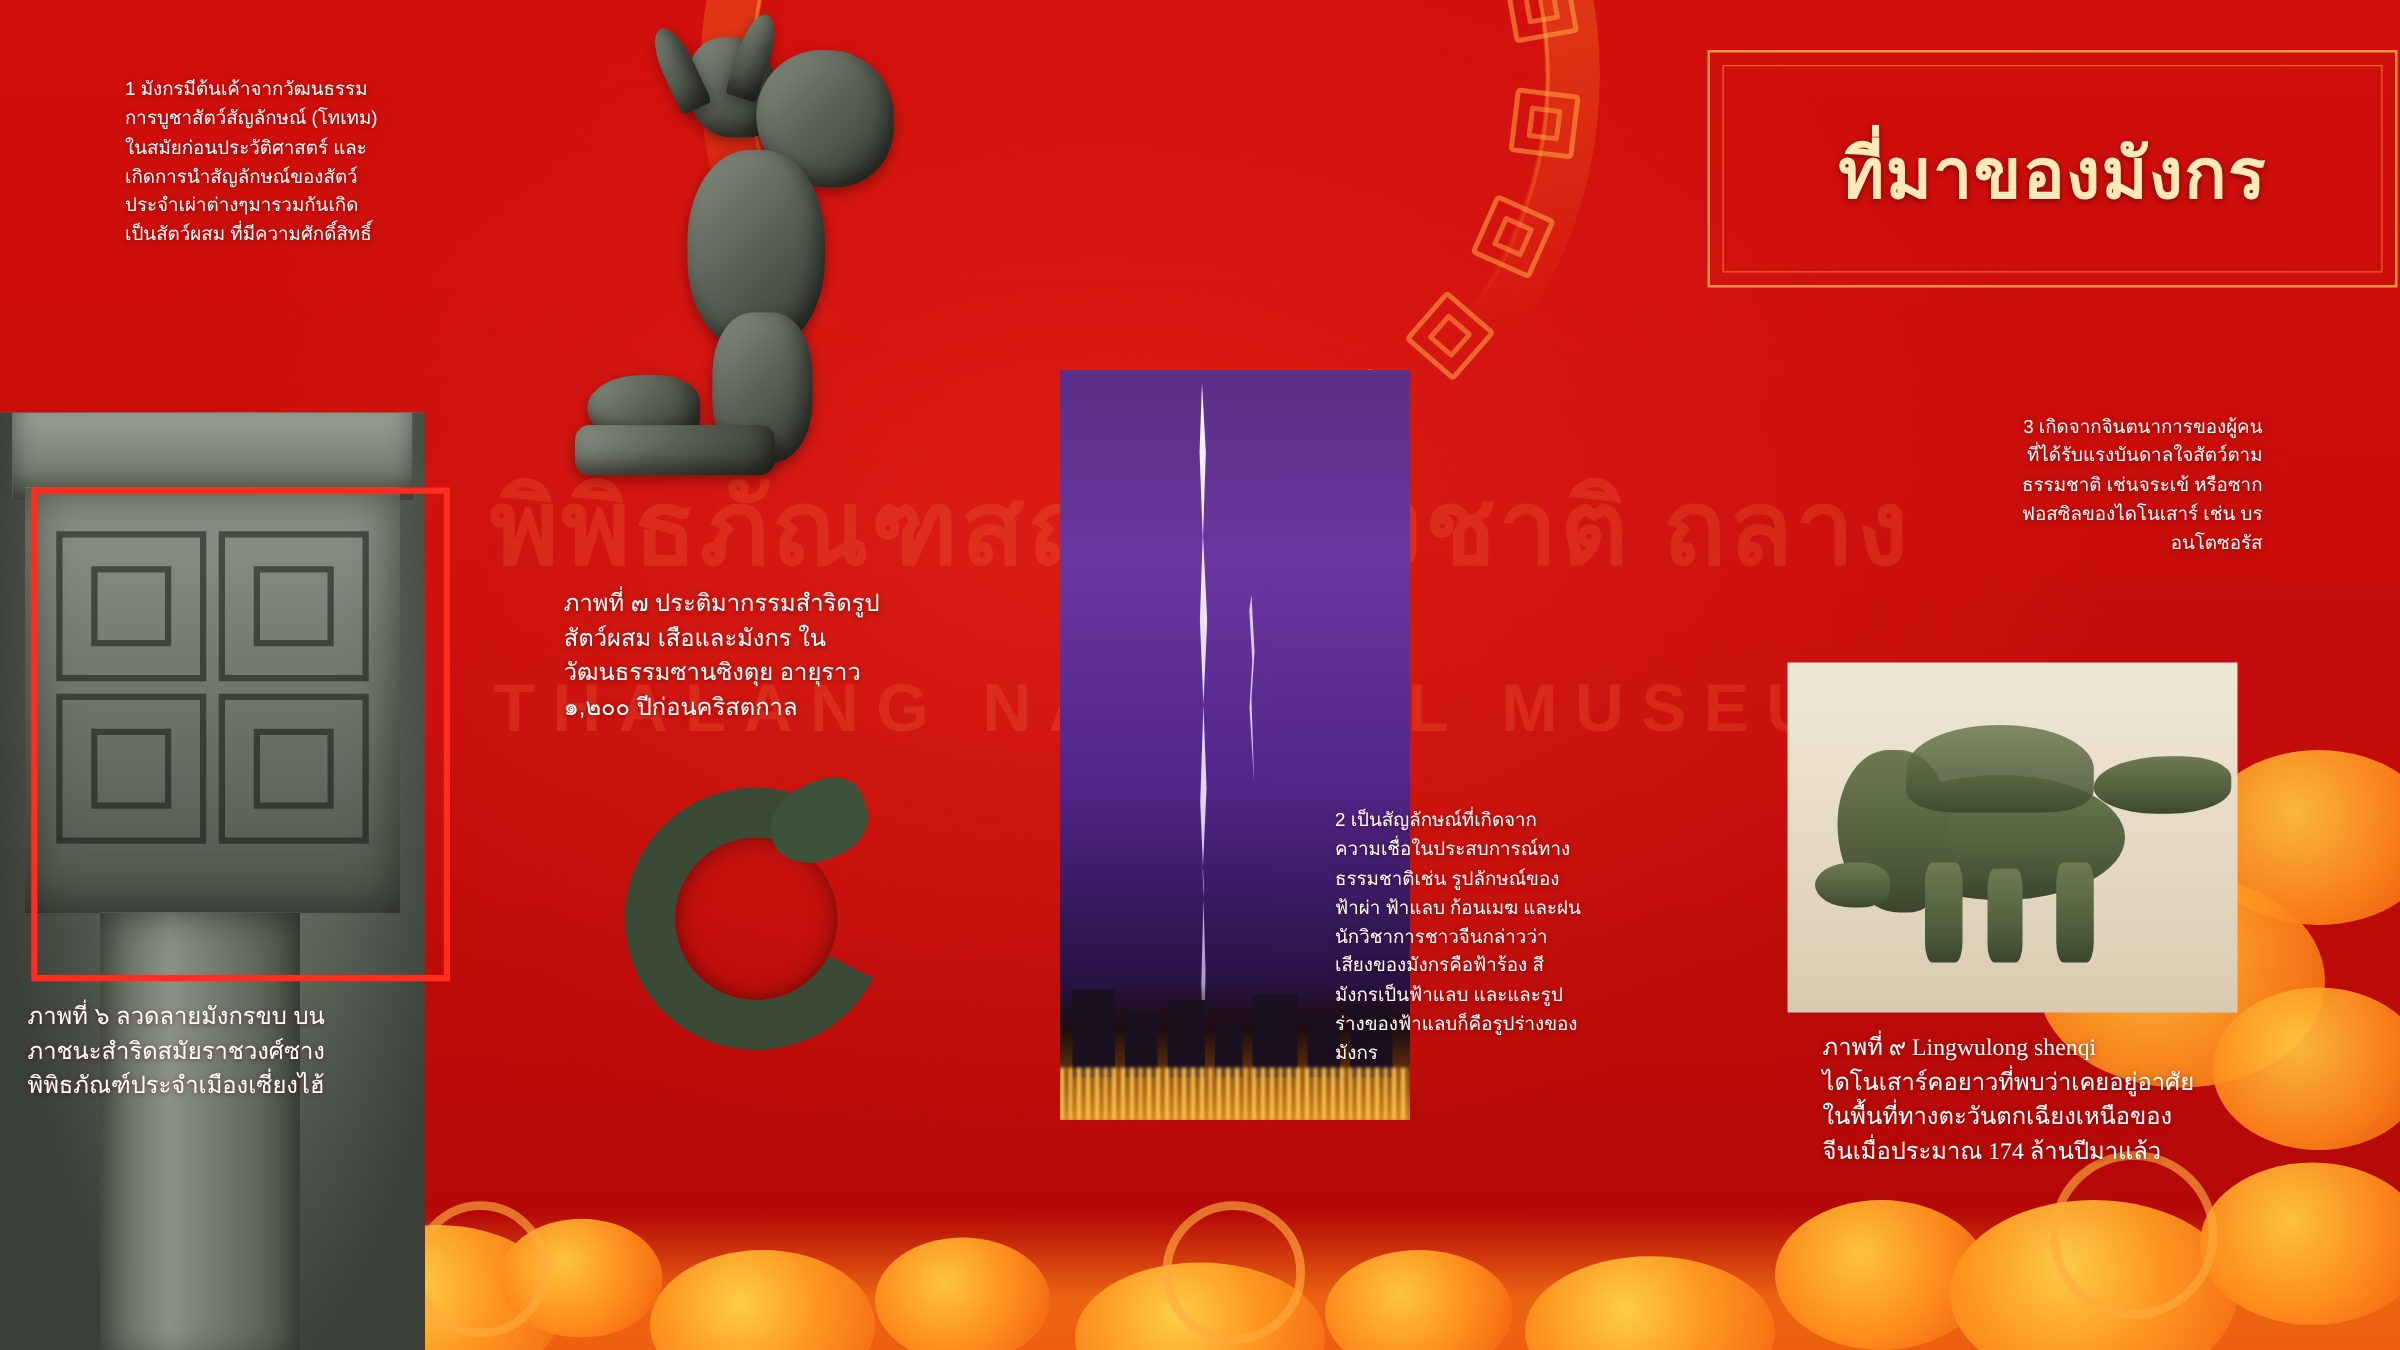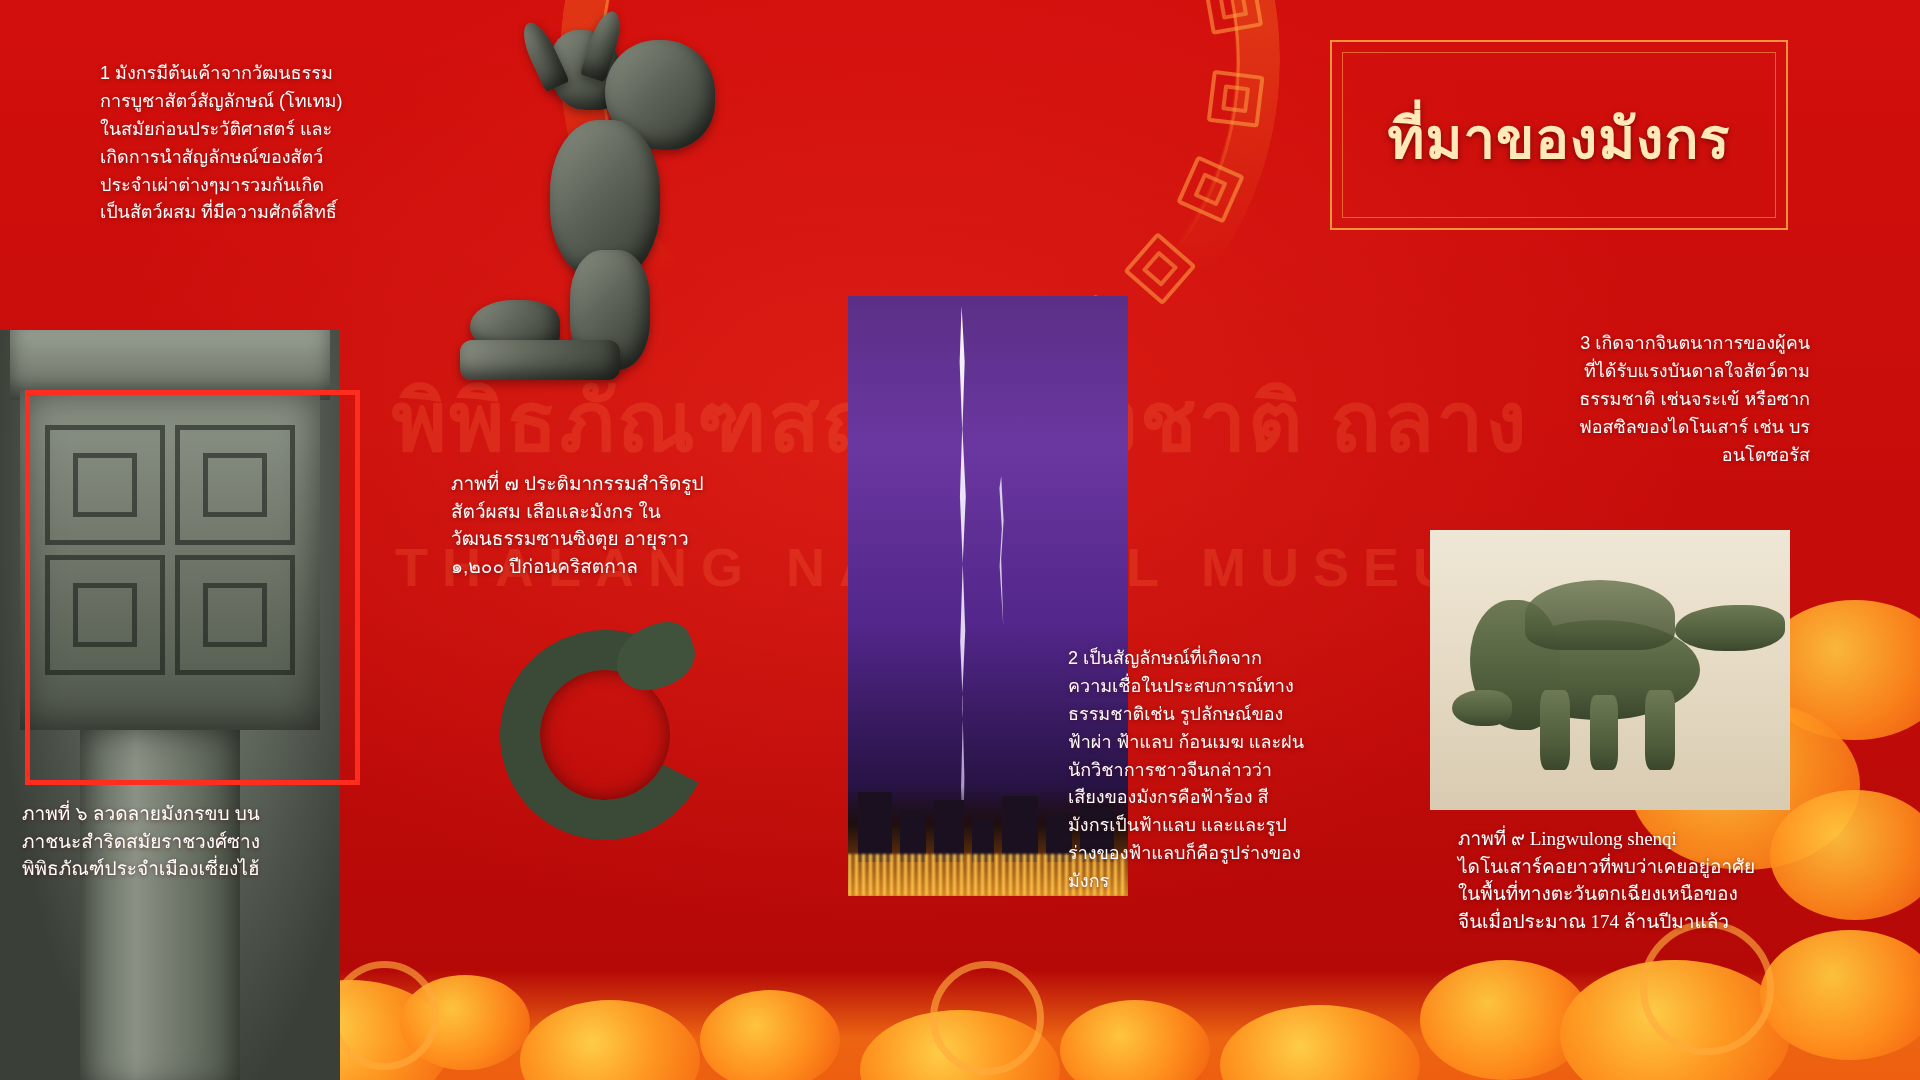--- a/index.html
+++ b/index.html
@@ -257,22 +257,22 @@
   }
   .dino {
     position: absolute;
     background: linear-gradient(180deg,#6d7a54 0%, #4e5b3a 70%, #3b462c 100%);
     border-radius: 50%;
   }
 
   
   #title-box {
     position: absolute;
-    left: 1330px; top: 40px;
-    width: 458px; height: 190px;
+    left: 1366px; top: 40px;
+    width: 552px; height: 190px;
     border: 2px solid rgba(255,170,70,0.85);
     box-sizing: border-box;
   }
   #title-box::before {
     content: "";
     position: absolute;
     left: 10px; top: 10px; right: 10px; bottom: 10px;
     border: 1px solid rgba(255,170,70,0.55);
   }
   #title-text {
@@ -283,21 +283,21 @@
     font-weight: bold;
     color: #ffe9b8;
     text-shadow: 0 2px 6px rgba(90,0,0,0.7);
     letter-spacing: 1px;
   }
 
   
   .body-text {
     position: absolute;
     color: #ffffff;
-    font-size: 18px;
+    font-size: 15px;
     line-height: 1.55;
     text-shadow: 0 1px 4px rgba(80,0,0,0.55);
     white-space: pre-line;
   }
   .caption {
     position: absolute;
     color: #ffffff;
     font-size: 19px;
     line-height: 1.45;
     text-shadow: 0 1px 4px rgba(80,0,0,0.6);

